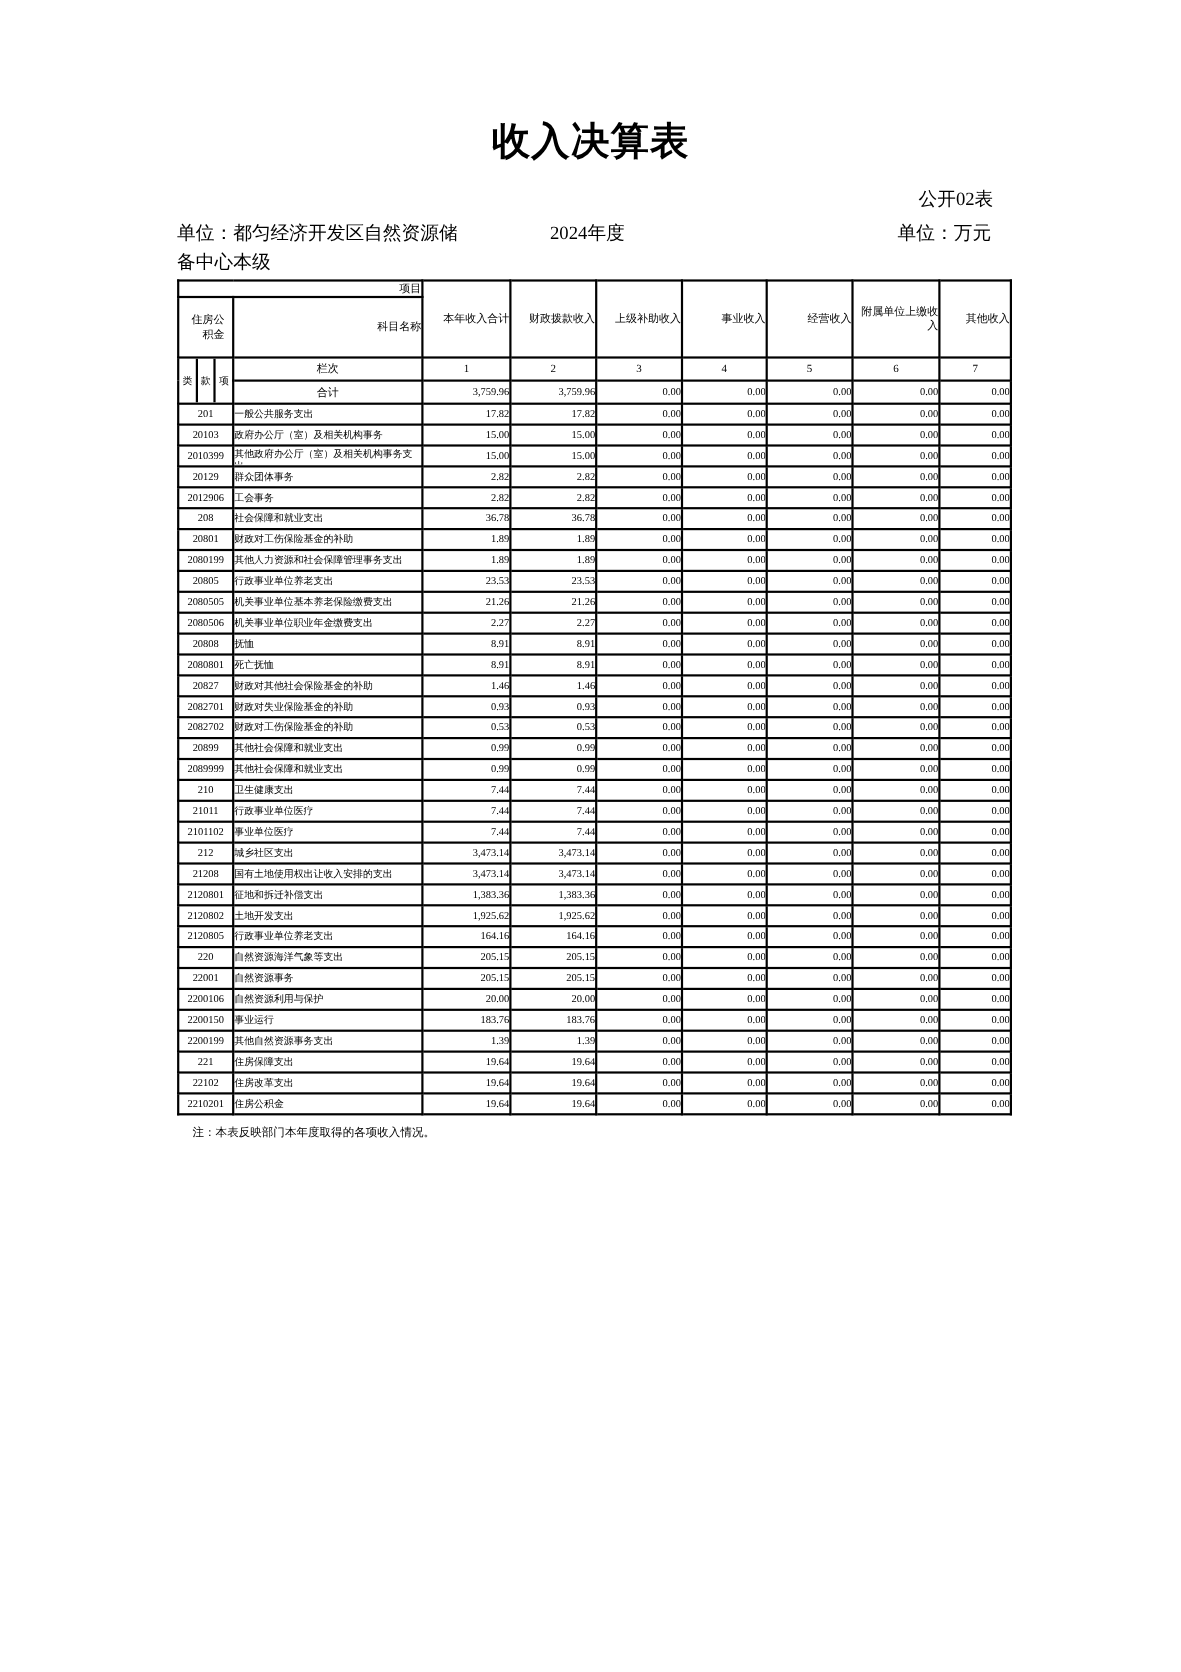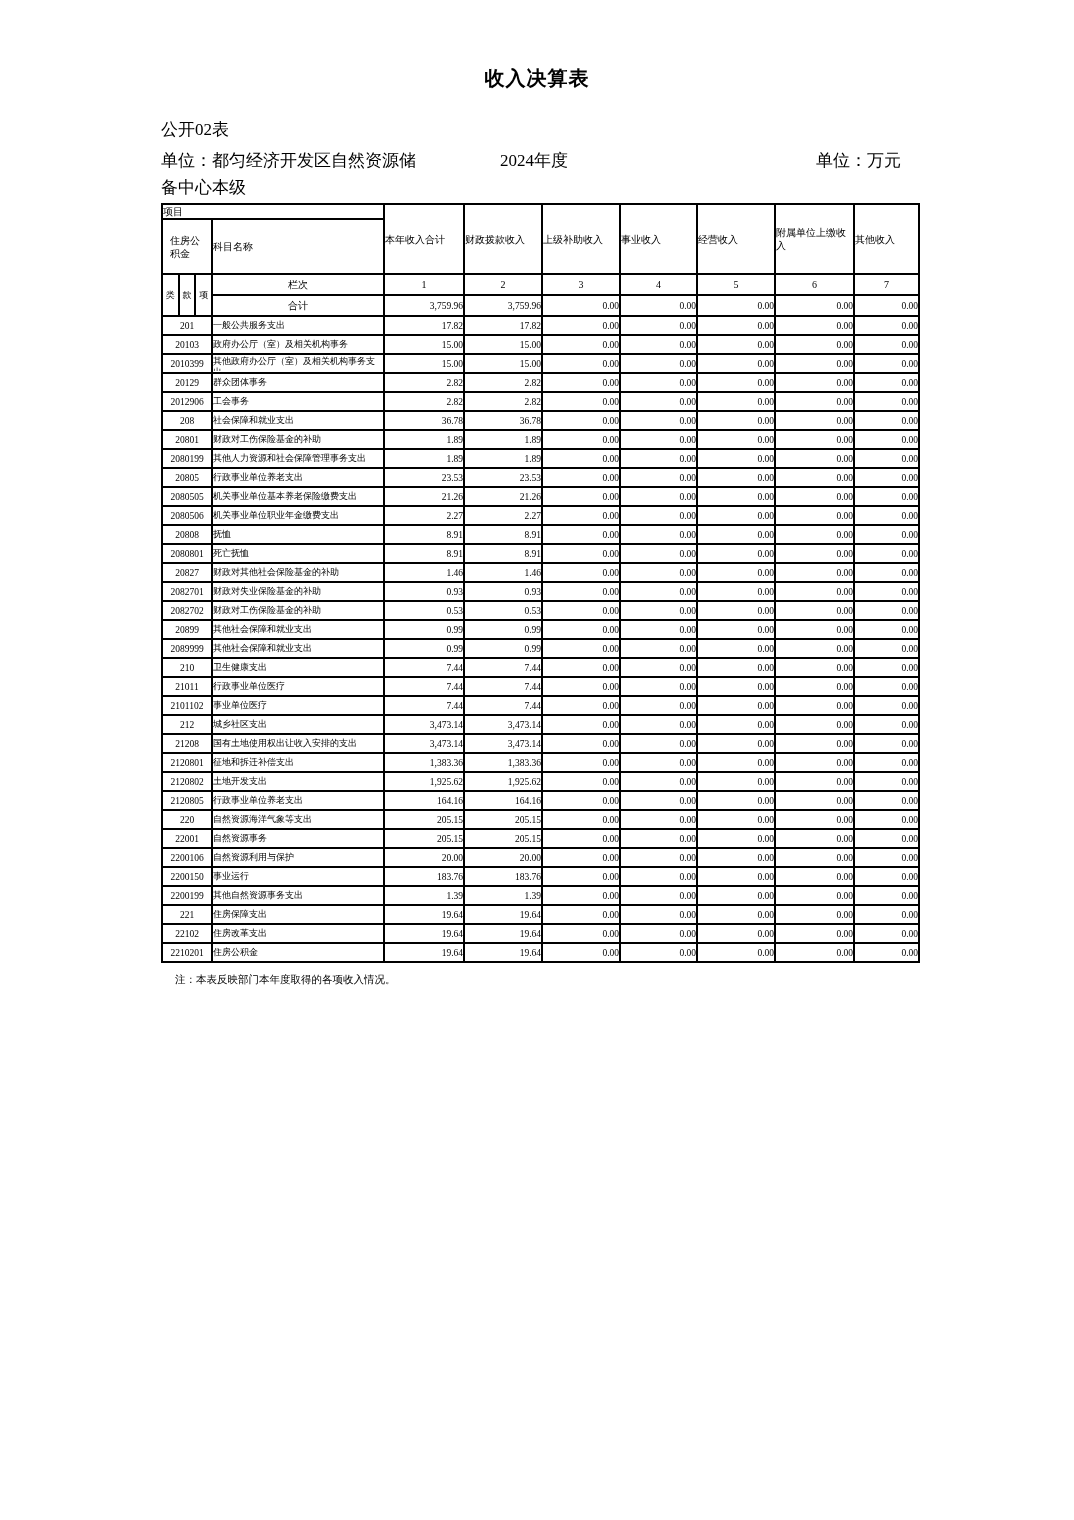--- a/index.html
+++ b/index.html
@@ -2,42 +2,42 @@
 <html><head>
 <meta charset="utf-8">
 <style>
   html,body { margin:0; padding:0; }
   body {
     width:1074px; height:1520px; background:#ffffff; color:#000000;
     font-family:"Liberation Serif","DejaVu Serif",serif;
     position:relative; overflow:hidden;
   }
   .title {
-    padding-top:58px; text-align:center;
-    font-size:20px; font-weight:bold; line-height:40px; letter-spacing:1px;
+    padding-top:109px; text-align:center;
+    font-size:35px; font-weight:bold; line-height:40px; letter-spacing:1px;
   }
   .meta { margin:0 157px 0 161px; position:relative; }
   .code-line {
-    margin-top:22px; text-align:left; padding-right:14px;
+    margin-top:22px; text-align:right; padding-right:14px;
     font-size:17px; line-height:20px;
   }
   .info-line { margin-top:7px; position:relative; height:56px; font-size:17px; }
   .unit-name { width:262px; line-height:27px; }
   .fiscal-year { position:absolute; left:339px; top:0; line-height:27px; }
   .currency { position:absolute; right:16px; top:0; line-height:27px; }
 
   table.fin {
     border-collapse:collapse; table-layout:fixed;
     margin-left:161px; width:757px;
   }
   table.fin th, table.fin td {
     border:2px solid #000; padding:0; font-weight:normal;
     overflow:hidden; vertical-align:middle;
   }
-  thead th { font-size:10px; text-align:left; line-height:13px; }
+  thead th { font-size:10px; text-align:right; line-height:13px; }
   tr.r-project th { height:13px; }
   tr.r-sub th { height:53px; }
   .code-wrap { width:34px; margin:0 auto; line-height:13px; }
   tr.r-lanci th, tr.r-lanci td { height:17px; font-size:10px; text-align:center; }
   tr.r-total td { height:17px; }
   td.c-label { text-align:center; font-size:10px; }
   td.c-val { text-align:right; padding-right:5px; font-size:9.5px; white-space:nowrap; }
   tr.r-total td.c-val { font-weight:normal; }
   .ckx-cell { padding:0; }
   .ckx { display:flex; height:40px; align-items:stretch; }

